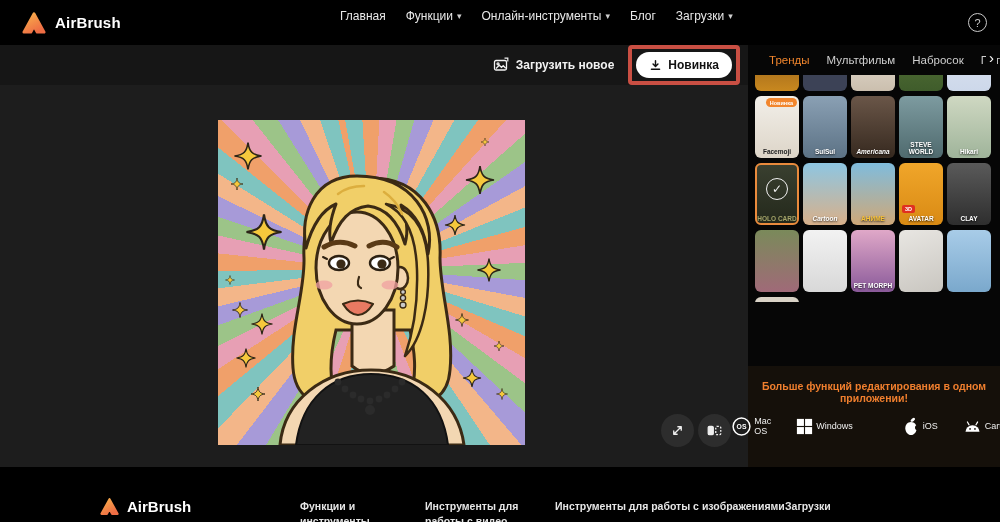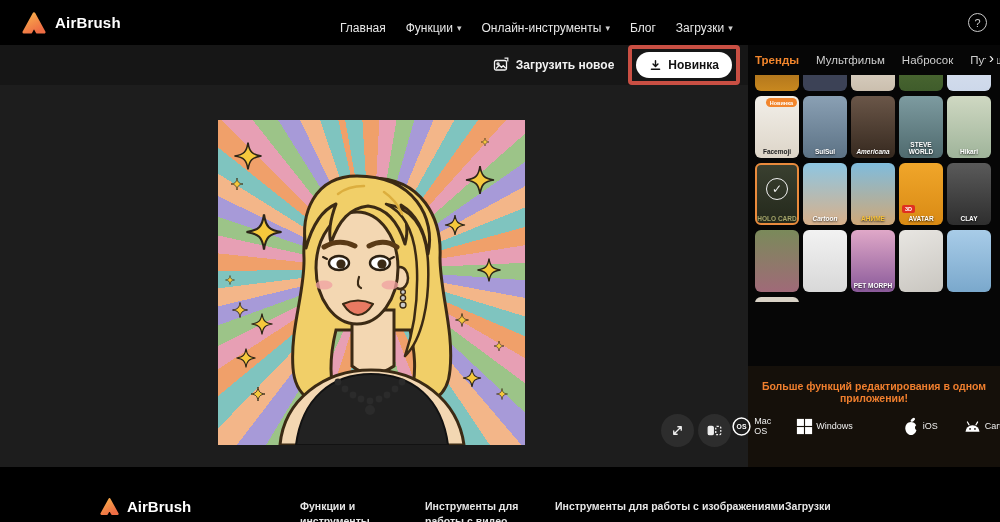--- a/index.html
+++ b/index.html
@@ -5,21 +5,21 @@
 <style>
   * { margin:0; padding:0; box-sizing:border-box; }
   html,body { background:#000; }
   body { font-family:"Liberation Sans","DejaVu Sans",sans-serif; }
   .page { position:relative; width:1000px; height:522px; overflow:hidden; background:#c2410c; }
 
   
   .topnav { position:relative; height:45px; background:#000; display:flex; align-items:center; }
   .brand { display:flex; align-items:center; gap:9px; margin-left:22px; }
   .brand-name { color:#fff; font-size:15px; font-weight:bold; letter-spacing:.2px; }
-  .nav-items { position:absolute; left:340px; top:12px; height:32px; display:flex; align-items:center; gap:20px; }
+  .nav-items { position:absolute; left:340px; top:0; height:32px; display:flex; align-items:center; gap:20px; }
   .nav-item { color:#e8e8e8; font-size:12px; cursor:pointer; display:flex; align-items:center; gap:4px; white-space:nowrap; }
   .nav-chev { font-size:9px; color:#cfcfcf; }
   .help-btn { position:absolute; right:13px; top:13px; width:19px; height:19px; border:1.4px solid #c9c9c9; border-radius:50%; color:#c9c9c9; font-size:11px; display:flex; align-items:center; justify-content:center; cursor:pointer; }
 
   
   .main { display:flex; height:422px; }
   .editor { position:relative; width:748px; height:508px; background:#1d1d1d; }
   .editor-toolbar { height:40px; background:#161616; display:flex; align-items:center; justify-content:flex-end; padding-right:8px; gap:14px; }
   .upload-new { display:flex; align-items:center; gap:7px; color:#f2f2f2; font-size:12px; font-weight:bold; cursor:pointer; }
   .dl-highlight { border:4px solid #c94f43; border-radius:4px; padding:3px 4px; background:#161616; }
@@ -30,21 +30,21 @@
   .artwork svg { position:absolute; inset:0; }
 
   .canvas-fab { position:absolute; width:33px; height:33px; border-radius:50%; background:#2d2d2d; display:flex; align-items:center; justify-content:center; cursor:pointer; }
   .fab-expand { left:661px; top:369px; }
   .fab-compare { left:698px; top:369px; }
 
   
   .sidebar { position:relative; width:252px; height:422px; background:#060606; }
   .tabs { height:30px; display:flex; align-items:center; gap:17px; padding:0 14px 0 7px; white-space:nowrap; overflow:hidden; position:relative; }
   .tab { font-size:11.5px; color:#cfcfcf; cursor:pointer; }
-  .tab.active { color:#f2862d; font-weight:bold; }
+  .tab.active { color:#f2862d; font-weight:normal;margin-left:14px; }
   .tabs-more { position:absolute; right:3px; top:4px; color:#fff; font-size:15px; cursor:pointer; background:#060606; padding:0 3px; }
 
   .grid-viewport { height:227px; overflow:hidden; padding:0 4px 0 7px; }
   .grid { display:grid; grid-template-columns:repeat(5,44px); gap:5px 4px; }
   .grid .row0 { margin-top:-46px; }
   .cell { position:relative; width:44px; height:62px; border-radius:6px; overflow:hidden; cursor:pointer; }
   .cell.sel { outline:2px solid #e98a3c; outline-offset:-2px; }
   .thumb-label { position:absolute; bottom:3px; left:0; right:0; text-align:center; font-size:6.5px; font-weight:bold; color:#fff; text-shadow:0 1px 2px rgba(0,0,0,.8); line-height:1.1; }
   .thumb-label.dark { color:#222; text-shadow:none; }
   .thumb-label.olive { color:#a3a368; text-shadow:none; }

